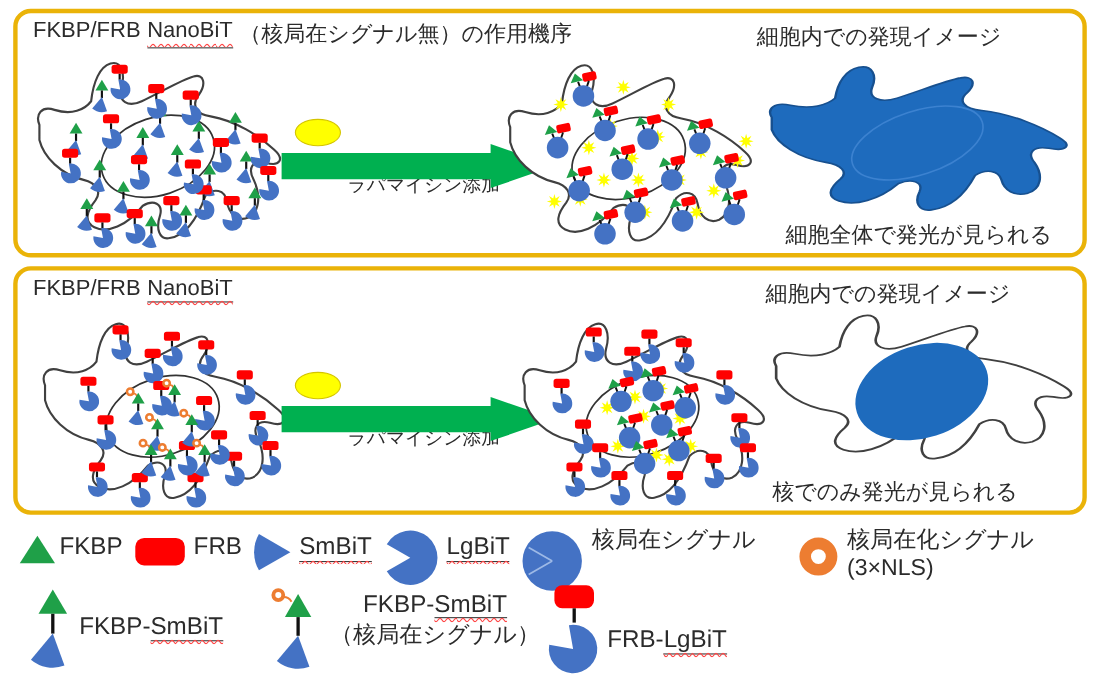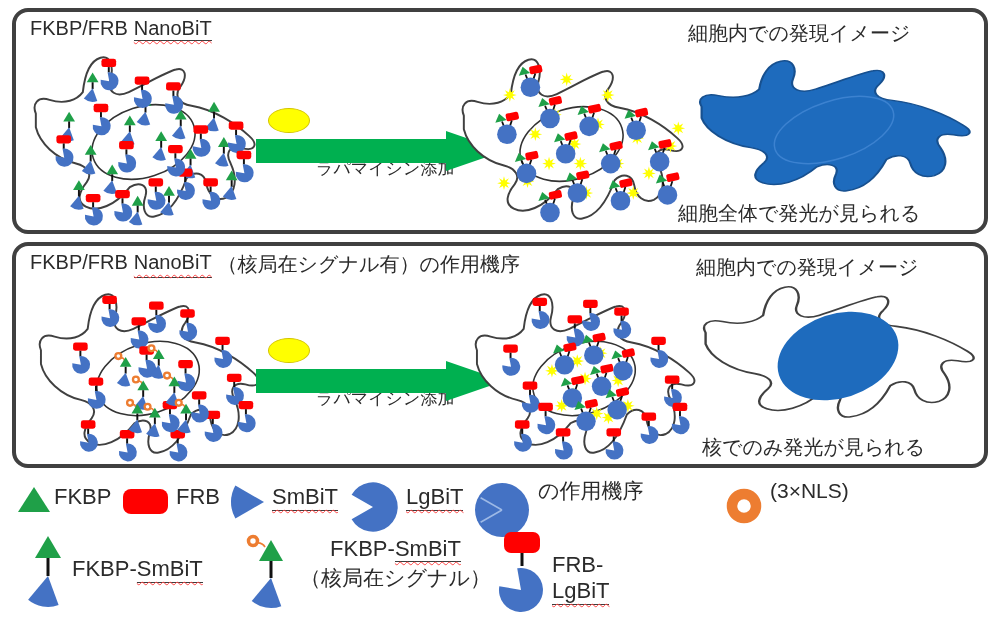--- a/index.html
+++ b/index.html
@@ -1,19 +1,19 @@
 <!DOCTYPE html>
 <html><head>
 <meta charset="utf-8">
 <style>
   html,body{margin:0;padding:0;background:#fff;}
   body{width:1000px;height:627px;position:relative;overflow:hidden;
        font-family:"Liberation Sans","DejaVu Sans",sans-serif;color:#2b2b2b;}
   .abs{position:absolute;}
-  .panel{position:absolute;left:12px;width:976px;border:4px solid #404040;border-radius:16px;box-sizing:border-box;background:#fff;}
+  .panel{position:absolute;left:12px;width:976px;border:4px solid #eab308;border-radius:16px;box-sizing:border-box;background:#fff;}
   #panel1{top:8px;height:226px;}
   #panel2{top:242px;height:226px;}
   .ptitle{position:absolute;left:14px;top:5px;font-size:20px;display:flex;gap:6px;white-space:nowrap;}
   .uw{border-bottom:1.5px solid #3c3c3c;text-decoration:underline wavy #f44 1px;text-underline-offset:5px;padding-bottom:0px;}
   .exprtitle{position:absolute;font-size:20px;white-space:nowrap;}
   .caption{position:absolute;font-size:20px;white-space:nowrap;}
   .arrowlabel{position:absolute;font-size:17px;white-space:nowrap;margin-top:47px;}
   .rapa{position:absolute;width:40px;height:23px;background:#ffff00;border:1px solid #d4c400;border-radius:50%;}
   .legend-label{position:absolute;font-size:22px;display:flex;white-space:nowrap;}
   .legend-label2{position:absolute;font-size:21px;line-height:26px;white-space:nowrap;}
@@ -51,20 +51,21 @@
       <circle cx="14" cy="23" r="10" fill="#4472c4"></circle>
     </g>
     <polygon id="m-burst" fill="#ffff00" points="14,7 9.8,8.2 12,12 8.2,9.8 7,14 5.9,9.8 2,12 4.2,8.2 0,7 4.2,5.9 2,2 5.9,4.2 7,0 8.2,4.2 12,2 9.8,5.9"></polygon>
   </defs>
 </svg>
 
 <div id="panel1" class="panel">
   <div class="ptitle">
     <span>FKBP/FRB</span>
     <span class="uw">NanoBiT</span>
+    <span>（核局在シグナル無）の作用機序</span>
   </div>
   <div class="exprtitle" style="left:672px;top:8px;">細胞内での発現イメージ</div>
 
   <svg style="left:12px;top:34px;" width="235" height="192" viewBox="0 0 240 190">
     <use href="#cellshape" fill="#fff" stroke="#404040" stroke-width="2"></use>
     <ellipse cx="118" cy="95" rx="54" ry="36" transform="rotate(-18 118 95)" fill="none" stroke="#333" stroke-width="1.6"></ellipse>
     <use href="#m-fs" x="58" y="24"></use>
       <use href="#m-fs" x="34" y="64"></use>
       <use href="#m-fs" x="56" y="98"></use>
     <use href="#m-fs" x="44" y="134"></use>
@@ -137,28 +138,27 @@
       <use href="#m-cx" x="202" y="124"></use>
     <use href="#m-cx" x="82" y="142"></use>
   </svg>
 
   <svg style="left:676px;top:42px;" width="292" height="155" viewBox="0 0 292 155">
     <g transform="scale(1.2,0.8)">
       <use href="#cellshape" fill="#1e6bbd" stroke="#17508f" stroke-width="1.8"></use>
     </g>
     <ellipse cx="142" cy="76" rx="62" ry="29" transform="rotate(-18 142 76)" fill="none" stroke="#3c82d0" stroke-width="1.5"></ellipse>
   </svg>
-  <div class="caption" style="left:662px;top:188px;">細胞全体で発光が見られる</div>
+  <div class="caption" style="left:698px;top:188px;">細胞全体で発光が見られる</div>
 </div>
 
 <div id="panel2" class="panel">
   <div class="ptitle">
     <span>FKBP/FRB</span>
     <span class="uw">NanoBiT</span>
-    <span>（核局在シグナル有）の作用機序</span>
   </div>
   <div class="exprtitle" style="left:680px;top:8px;">細胞内での発現イメージ</div>
 
   <svg style="left:14px;top:40px;" width="240" height="185" viewBox="0 0 240 190">
     <use href="#cellshape" fill="#fff" stroke="#404040" stroke-width="2"></use>
     <ellipse cx="118" cy="95" rx="54" ry="36" transform="rotate(-18 118 95)" fill="none" stroke="#333" stroke-width="1.6"></ellipse>
     <use href="#m-fl" x="70" y="10"></use>
       <use href="#m-fl" x="40" y="58"></use>
       <use href="#m-fl" x="56" y="94"></use>
     <use href="#m-fl" x="48" y="138"></use>
@@ -259,27 +259,28 @@
   </svg>
   <div class="legend-label" style="left:406px;top:12px;">
     <span class="uw">LgBiT</span>
   </div>
 
   <svg style="left:474px;top:10px;" width="58" height="58">
     <circle cx="28" cy="28" r="27" fill="#4472c4"></circle>
     <path d="M28,28 L6.6,15.7 M28,28 L6.6,40.3" stroke="#9db9e6" stroke-width="1.6" fill="none"></path>
   </svg>
   <div class="legend-label2" style="left:538px;top:6px;">
-    <div>の作用機序</div>
+    <div>核局在シグナル</div>
   </div>
 
   <svg style="left:726px;top:16px;" width="40" height="40">
     <circle cx="18" cy="18" r="12" fill="none" stroke="#ed7d31" stroke-width="10.5"></circle>
   </svg>
   <div class="legend-label2" style="left:770px;top:6px;">
+    <div>核局在化シグナル</div>
     <div>(3×NLS)</div>
   </div>
 
   <svg style="left:28px;top:62px;" width="40" height="84">
     <polygon points="20,2 33,24 7,24" fill="#1fa048"></polygon>
     <line x1="20" y1="24" x2="20" y2="42" stroke="#111" stroke-width="3"></line>
     <path d="M20,42 L0.1,65.7 A31,31 0 0 0 30.6,71.1 Z" fill="#4472c4"></path>
   </svg>
   <div class="legend-label" style="left:72px;top:84px;">
     <span>FKBP-</span>
@@ -296,17 +297,17 @@
   <div class="legend-label2 center" style="left:300px;top:62px;font-size:22px;line-height:29px;">
     <div><span>FKBP-</span><span class="uw">SmBiT</span></div>
     <div style="font-size:21px;">（核局在シグナル）</div>
   </div>
 
   <svg style="left:498px;top:58px;" width="46" height="92">
     <rect x="6" y="2" width="36" height="21" rx="7" fill="#ff0000"></rect>
     <line x1="24" y1="23" x2="24" y2="36" stroke="#111" stroke-width="3"></line>
     <path d="M23,60 L19.2,38.3 A22,22 0 1 1 1.3,56.2 Z" fill="#4472c4"></path>
   </svg>
-  <div class="legend-label" style="left:552px;top:80px;flex-direction:column;">
+  <div class="legend-label" style="left:552px;top:96px;">
     <span>FRB-</span>
       <span class="uw">LgBiT</span>
   </div>
 </div>
 
 </body></html>

